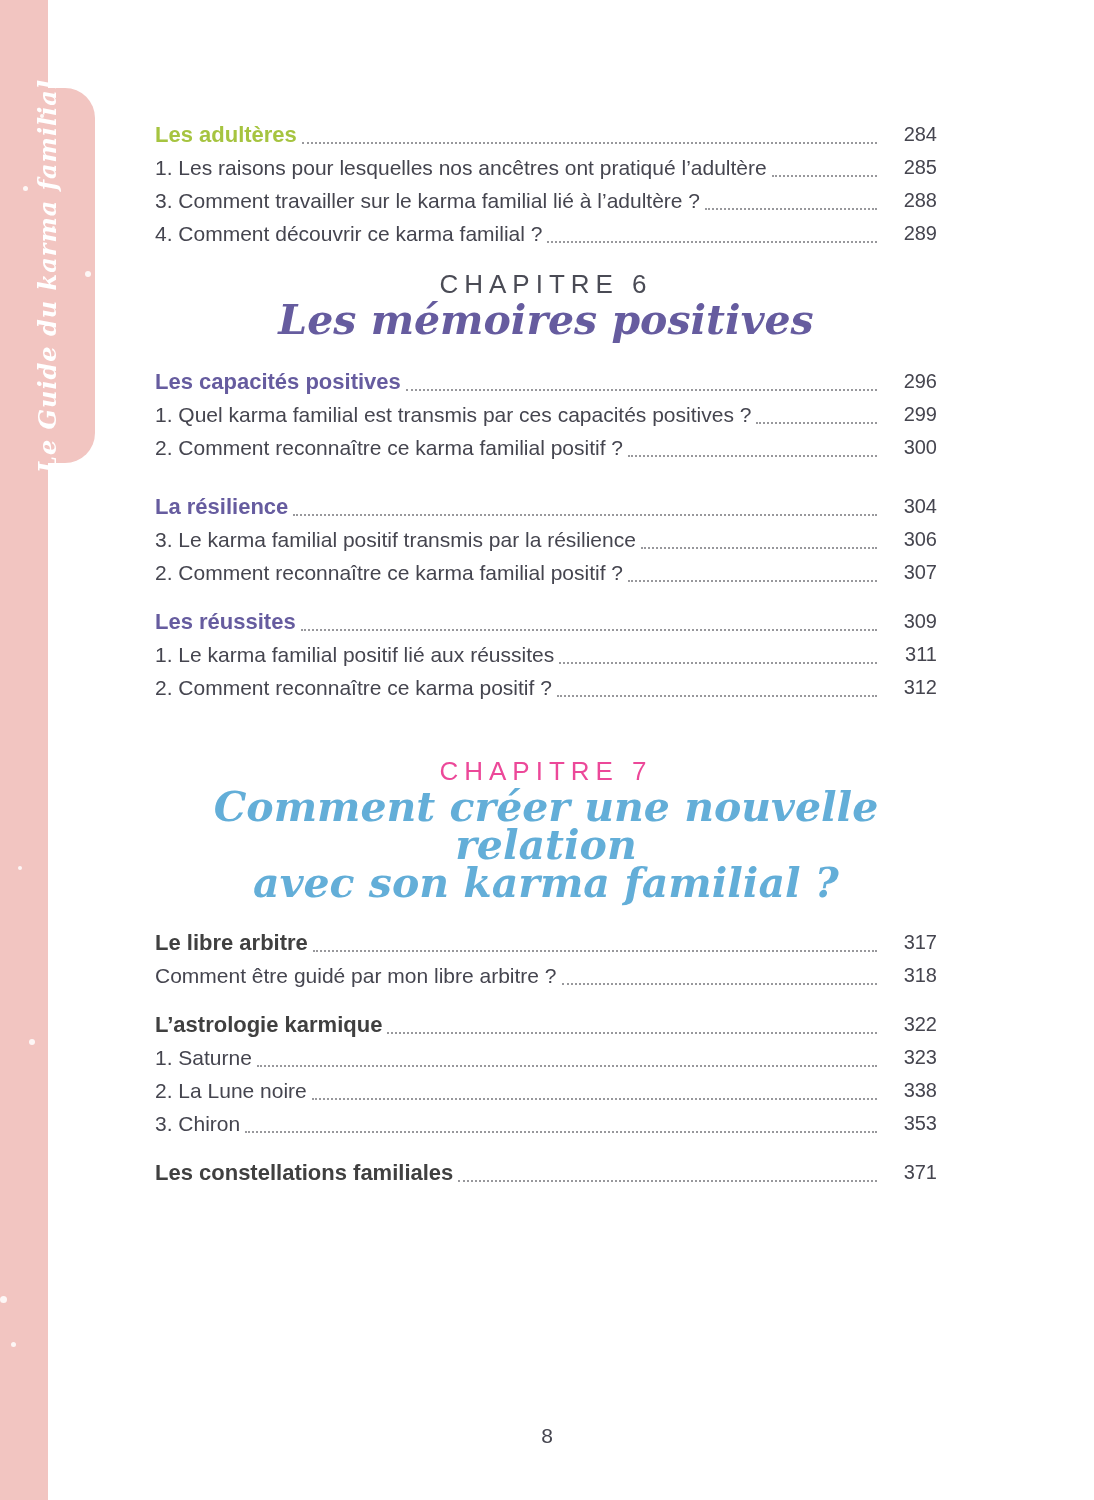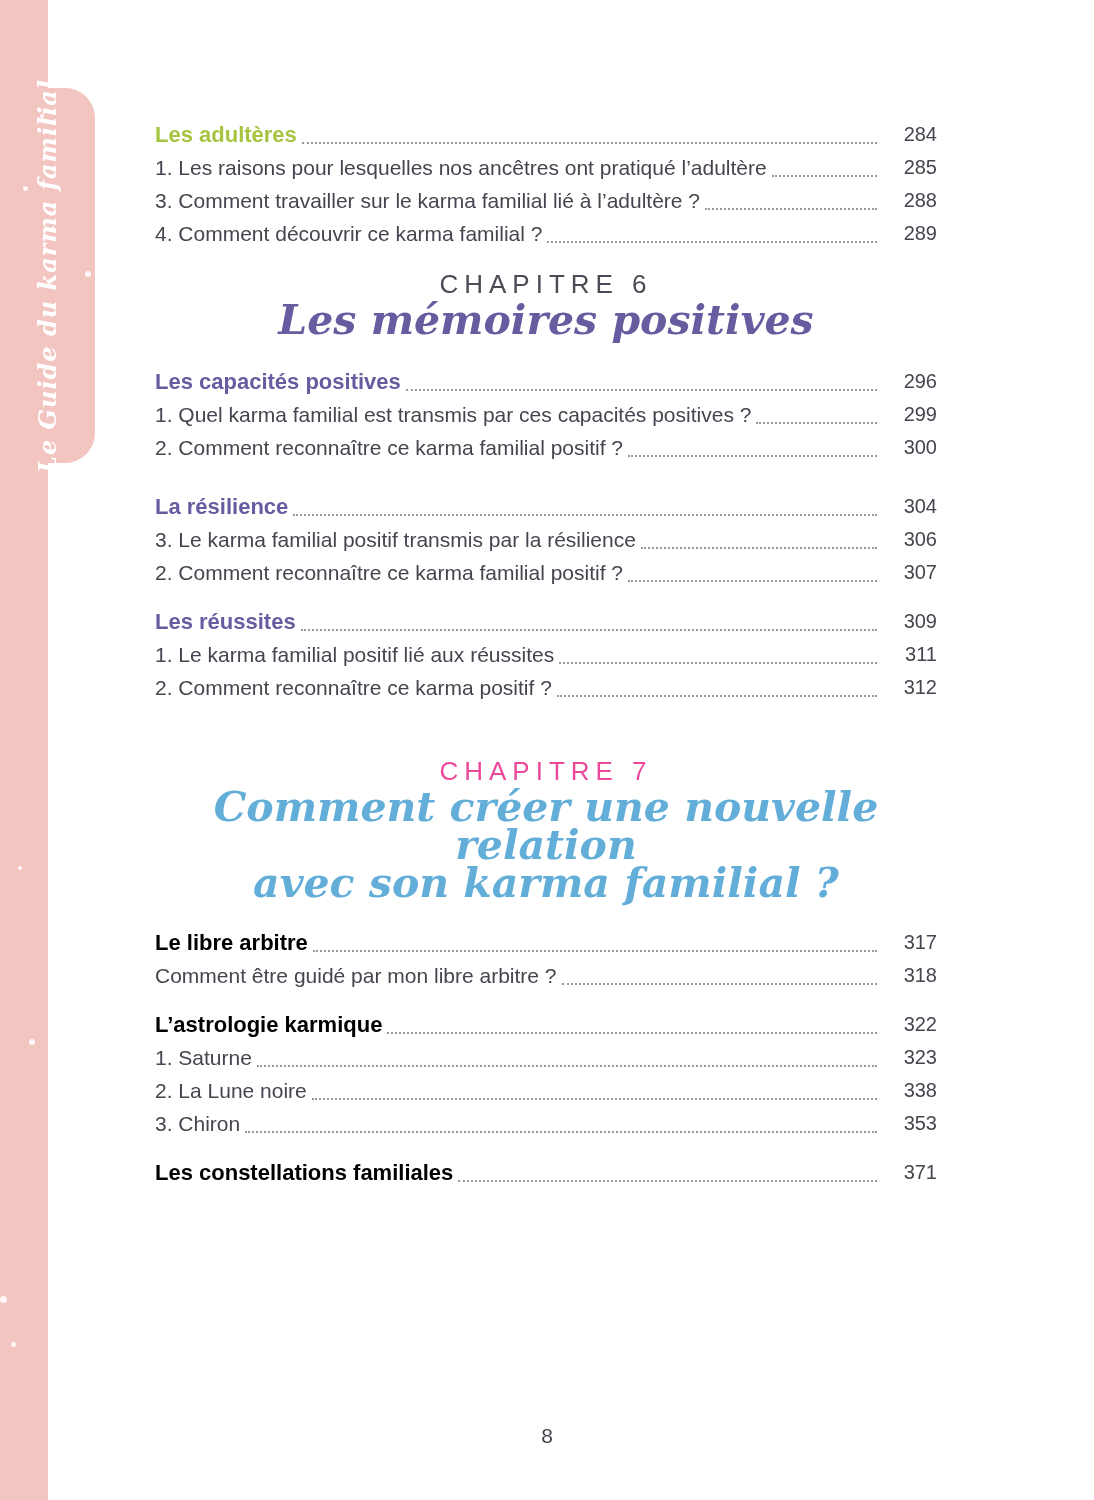--- a/index.html
+++ b/index.html
@@ -51,21 +51,21 @@
   .row .dots {
     flex:1 1 auto; min-width:10px;
     border-bottom:2px dotted #98989c;
     margin:0 10px 7px 5px;
   }
   .row .page { min-width:50px; text-align:right; font-size:20px; color:#45454f; }
   .heading .label { font-weight:bold; font-size:22px; }
 
   .green  { color:#a6c440; }
   .purple { color:#665c9f; }
-  .blue   { color:#000000; }
+  .blue   { color:#404040; }
 
   .chapter { text-align:center; }
   .chapter .ch-label {
     font-size:26px; line-height:34px;
     letter-spacing:6px; font-weight:400;
     color:#4a4b55;
   }
   .chapter.ch7 .ch-label { color:#ec4899; }
   .chapter .ch-title {
     font-family:"DejaVu Serif", serif;

